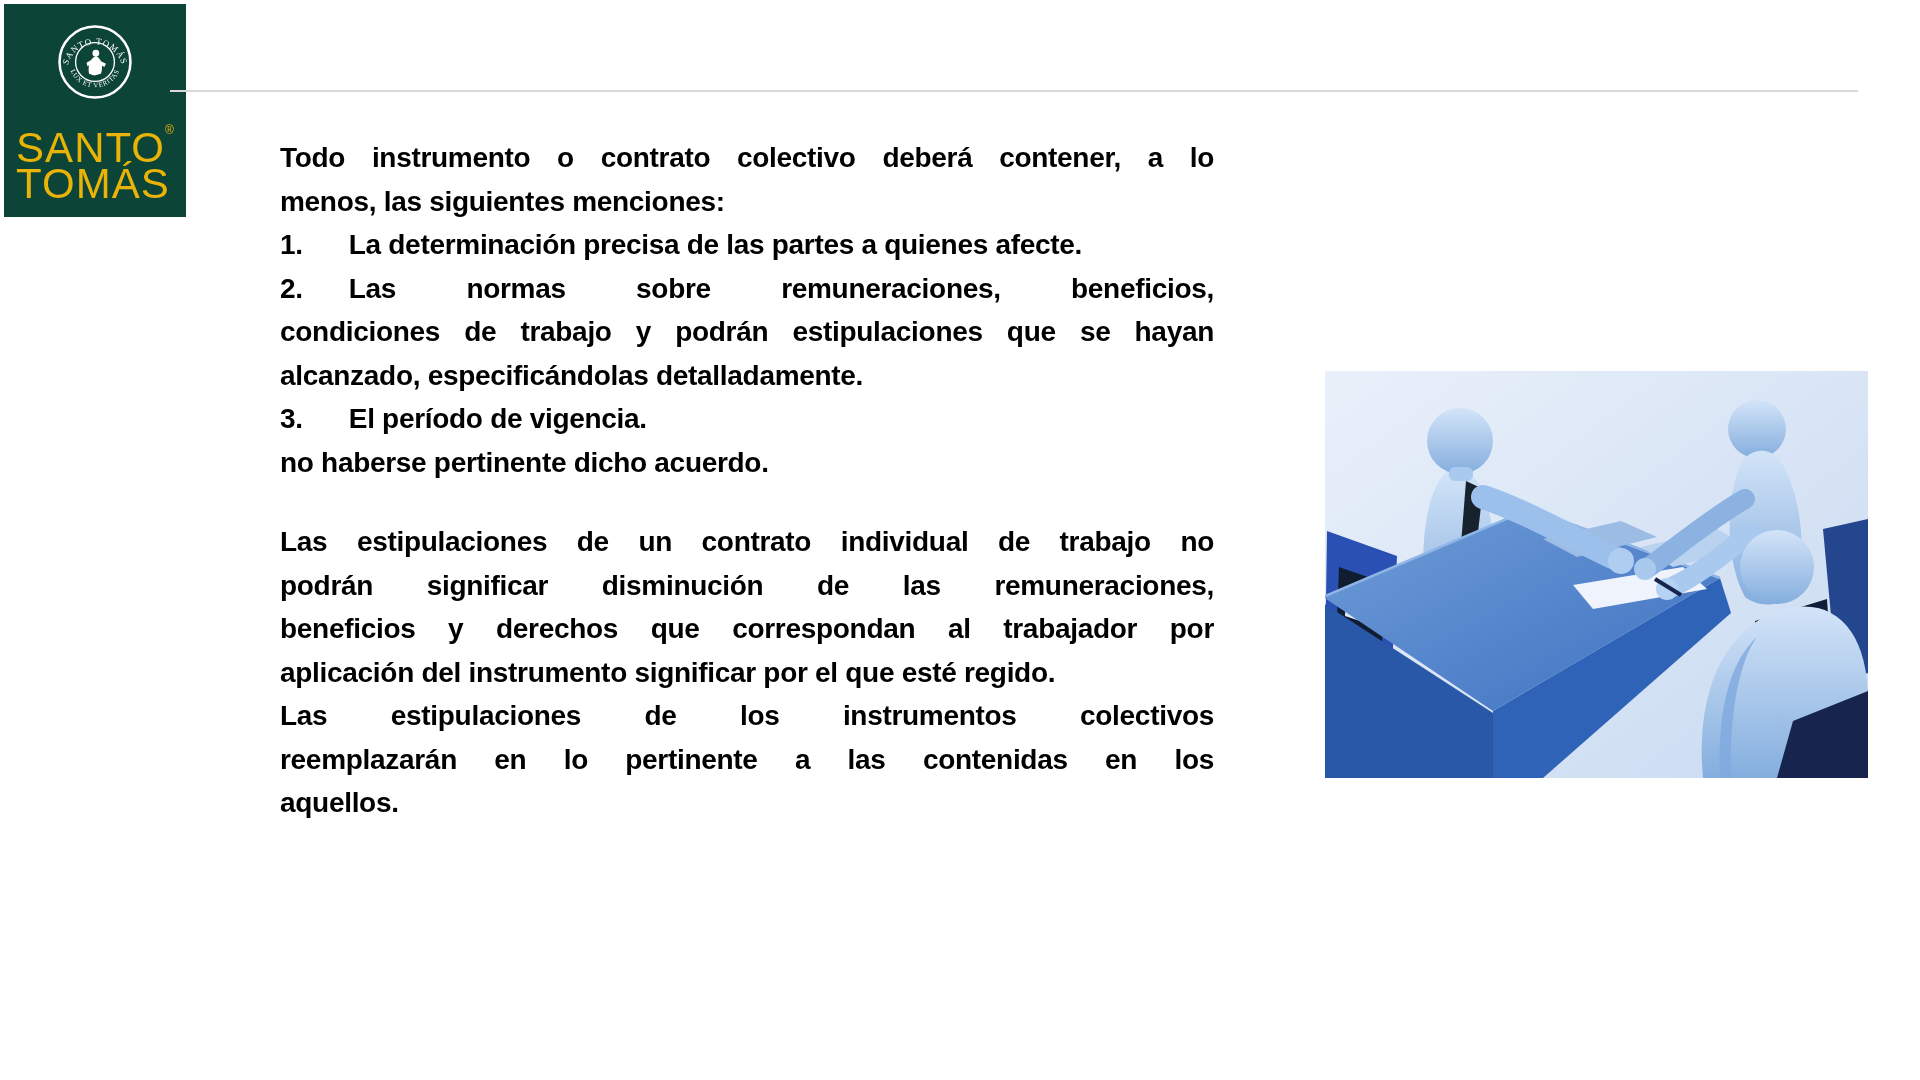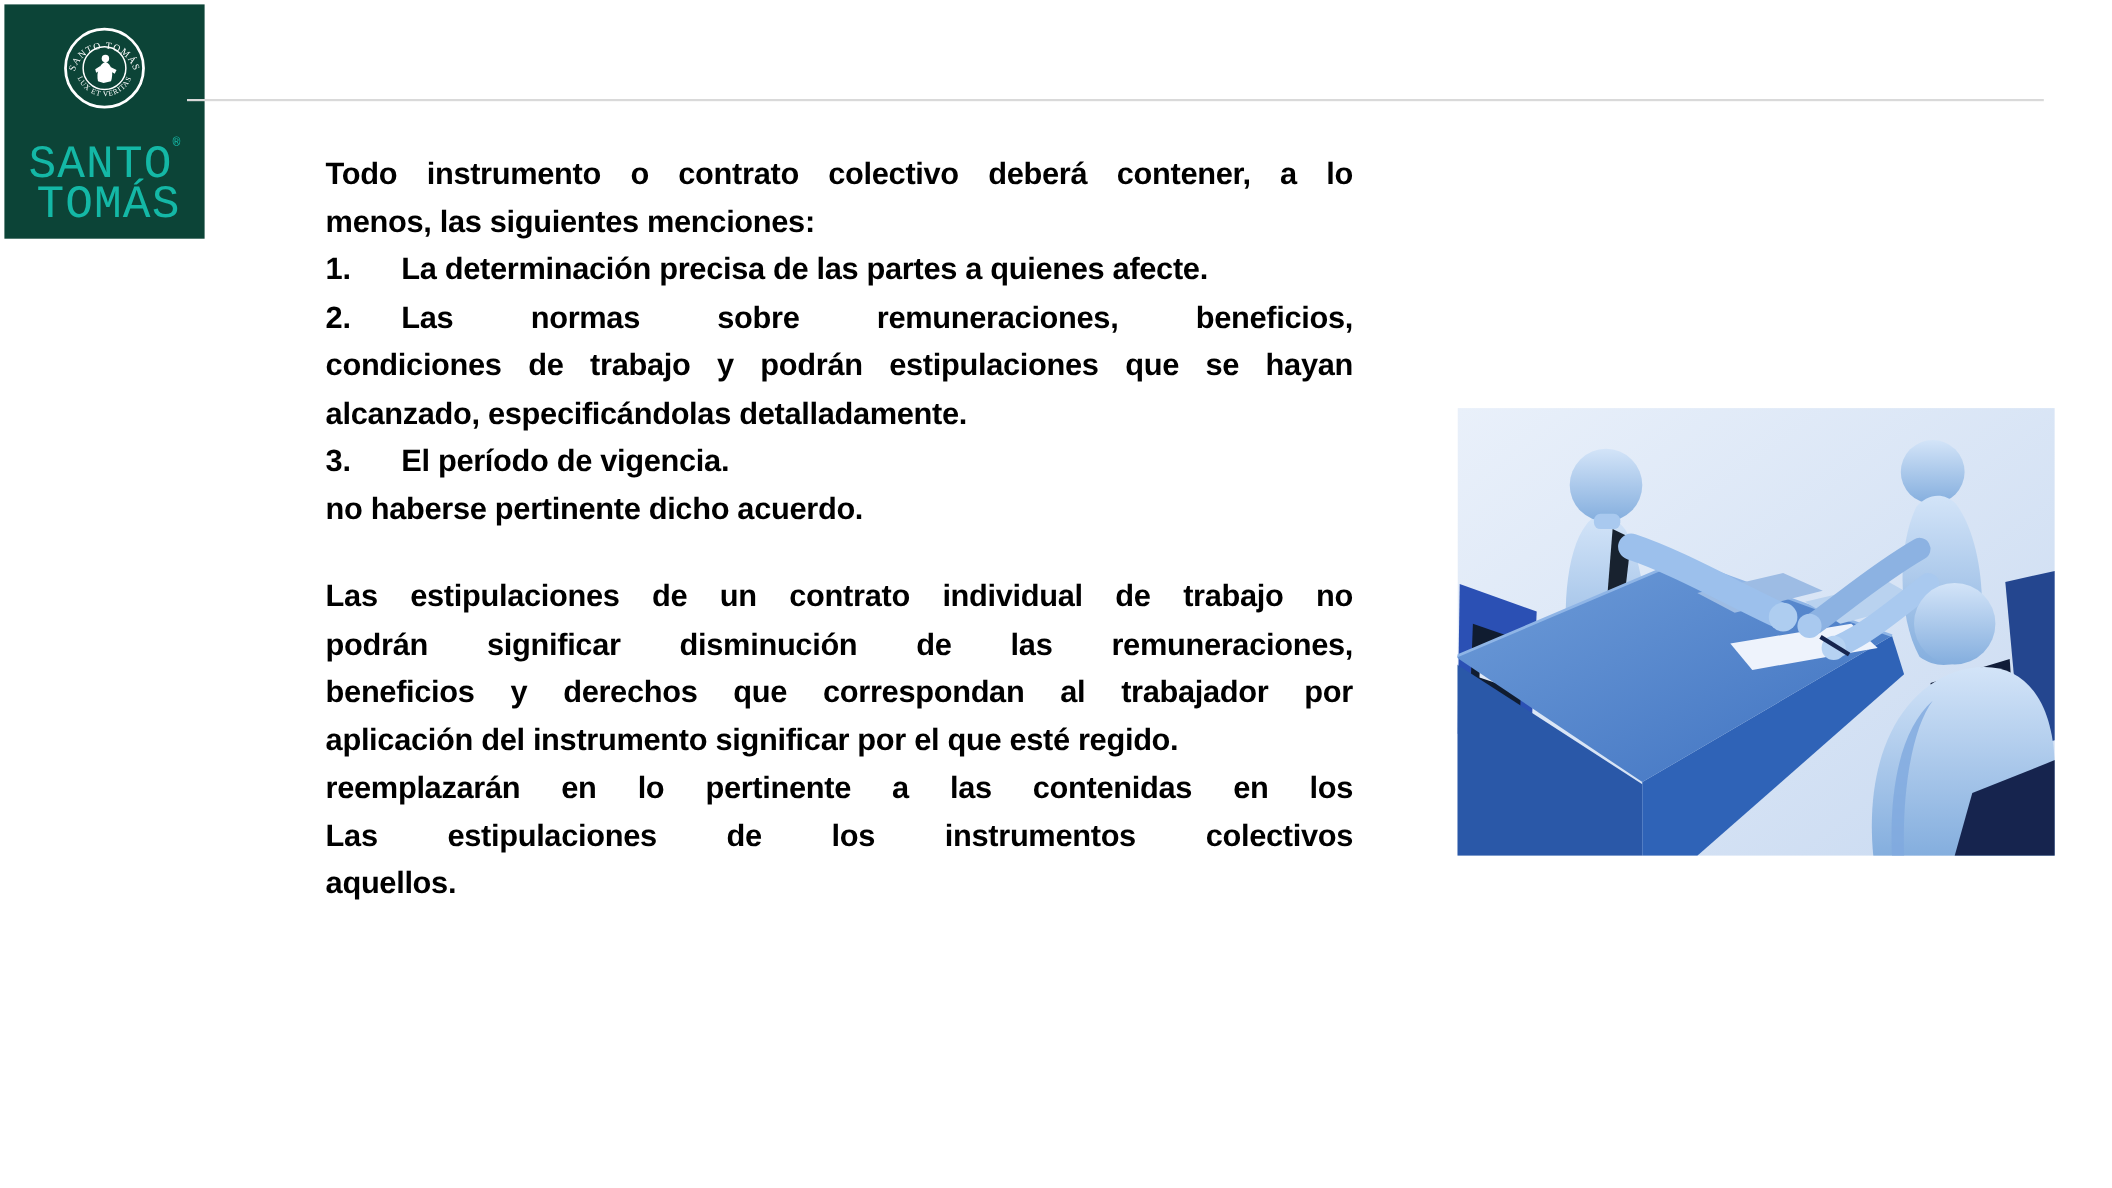--- a/index.html
+++ b/index.html
@@ -7,29 +7,29 @@
     position:relative;width:1920px;height:1080px;background:#ffffff;
     overflow:hidden;font-family:"Liberation Sans","DejaVu Sans",sans-serif;
   }
   
   .logo-box{
     position:absolute;left:4px;top:4px;width:182px;height:213px;
     display:flex;flex-direction:column;align-items:center;
   }
   .seal{margin-top:20px;}
   .wordmark{
-    margin-top:12px;color:#14b8a6;font-family:Liberation Mono, monospace;
-    font-size:42px;line-height:36px;letter-spacing:1px;text-align:right;font-weight:400;
+    margin-top:12px;color:#eab308;font-family:Liberation Sans, sans-serif;
+    font-size:42px;line-height:36px;letter-spacing:1px;text-align:left;font-weight:400;
   }
   .wordmark .reg{font-size:12px;vertical-align:28px;letter-spacing:0;}
   
   .divider{position:absolute;left:170px;top:90px;width:1688px;height:2px;background:#d9d9d9;}
   
   .body-text{
-    position:absolute;left:296px;top:136px;width:934px;color:#000000;
+    position:absolute;left:280px;top:136px;width:934px;color:#000000;
     font-weight:bold;font-size:28px;line-height:43.5px;letter-spacing:-0.3px;
   }
   .text-block + .text-block{margin-top:36px;}
   .text-line{text-align:justify;text-align-last:justify;}
   .text-line.final{text-align-last:left;}
   .list-num{display:inline-block;}
   .list-tab{display:inline-block;width:46px;}
   
   .illustration{position:absolute;left:1325px;top:371px;width:543px;height:407px;}
   .illustration svg{display:block;width:100%;height:100%;}
@@ -78,22 +78,22 @@
         <div class="text-line">condiciones de trabajo y podrán estipulaciones que se hayan</div>
         <div class="text-line final">alcanzado, especificándolas detalladamente.</div>
         <div class="text-line final"><span class="list-num">3.</span><span class="list-tab"></span>El período de vigencia.</div>
         <div class="text-line final">no haberse pertinente dicho acuerdo.</div>
       </div>
       <div class="text-block">
         <div class="text-line">Las estipulaciones de un contrato individual de trabajo no</div>
         <div class="text-line">podrán significar disminución de las remuneraciones,</div>
         <div class="text-line">beneficios y derechos que correspondan al trabajador por</div>
         <div class="text-line final">aplicación del instrumento significar por el que esté regido.</div>
+        <div class="text-line">Las estipulaciones de los instrumentos colectivos</div>
         <div class="text-line">reemplazarán en lo pertinente a las contenidas en los</div>
-        <div class="text-line">Las estipulaciones de los instrumentos colectivos</div>
         <div class="text-line final">aquellos.</div>
       </div>
     </div>
 
   <div class="illustration">
     <svg viewBox="0 0 543 407" preserveAspectRatio="none">
       <defs>
         <linearGradient id="bgG" x1="0" y1="0" x2="1" y2="1">
           <stop offset="0" stop-color="#e9f0fa"></stop>
           <stop offset="1" stop-color="#c9daf1"></stop>

